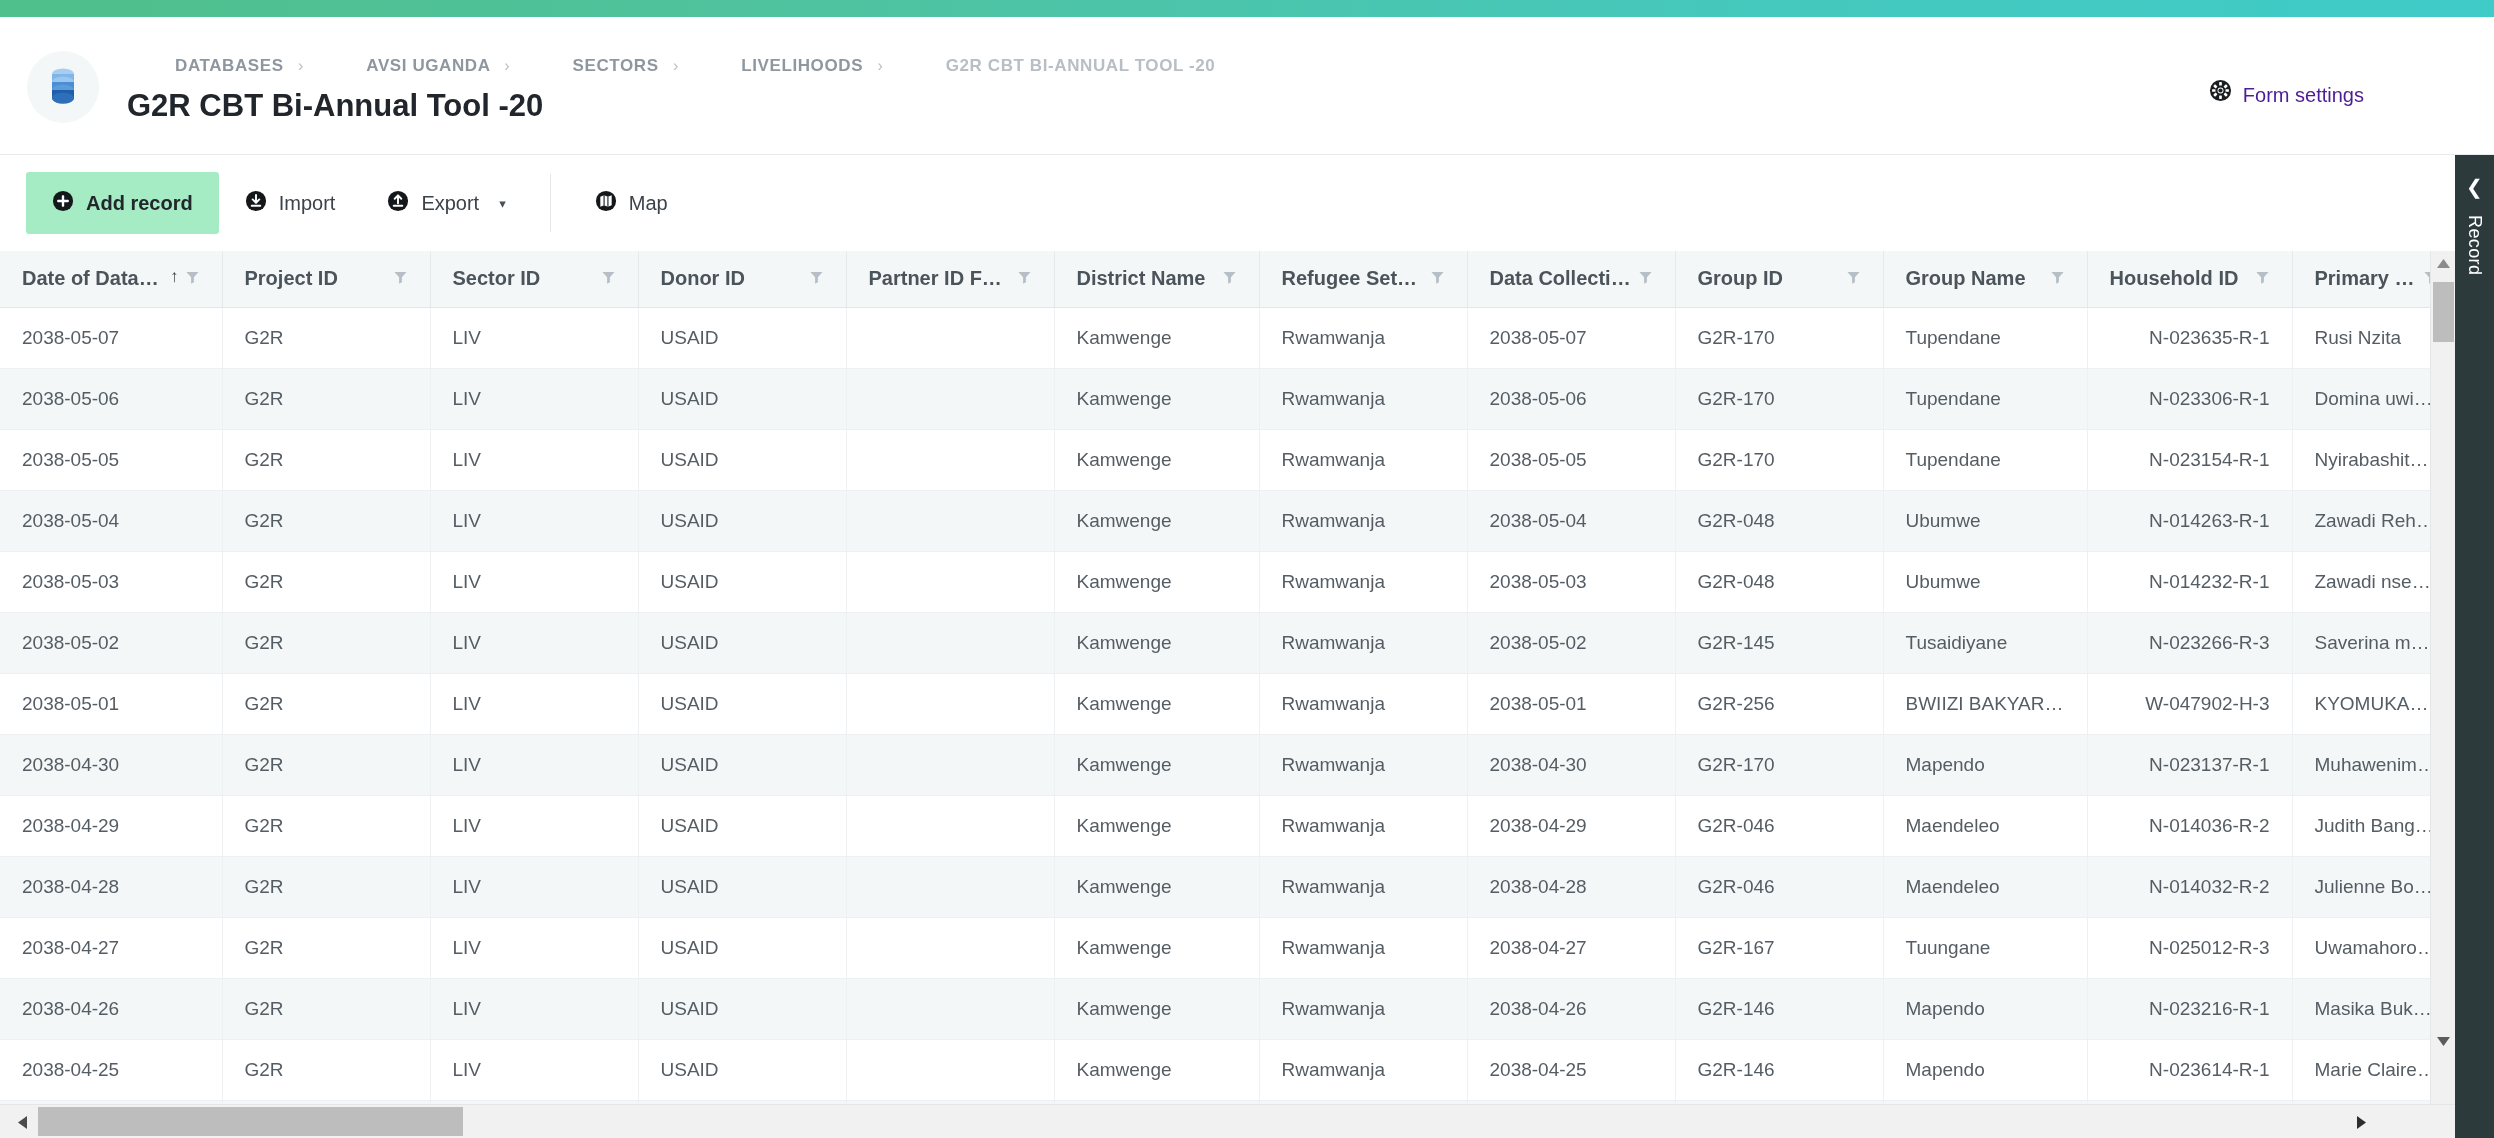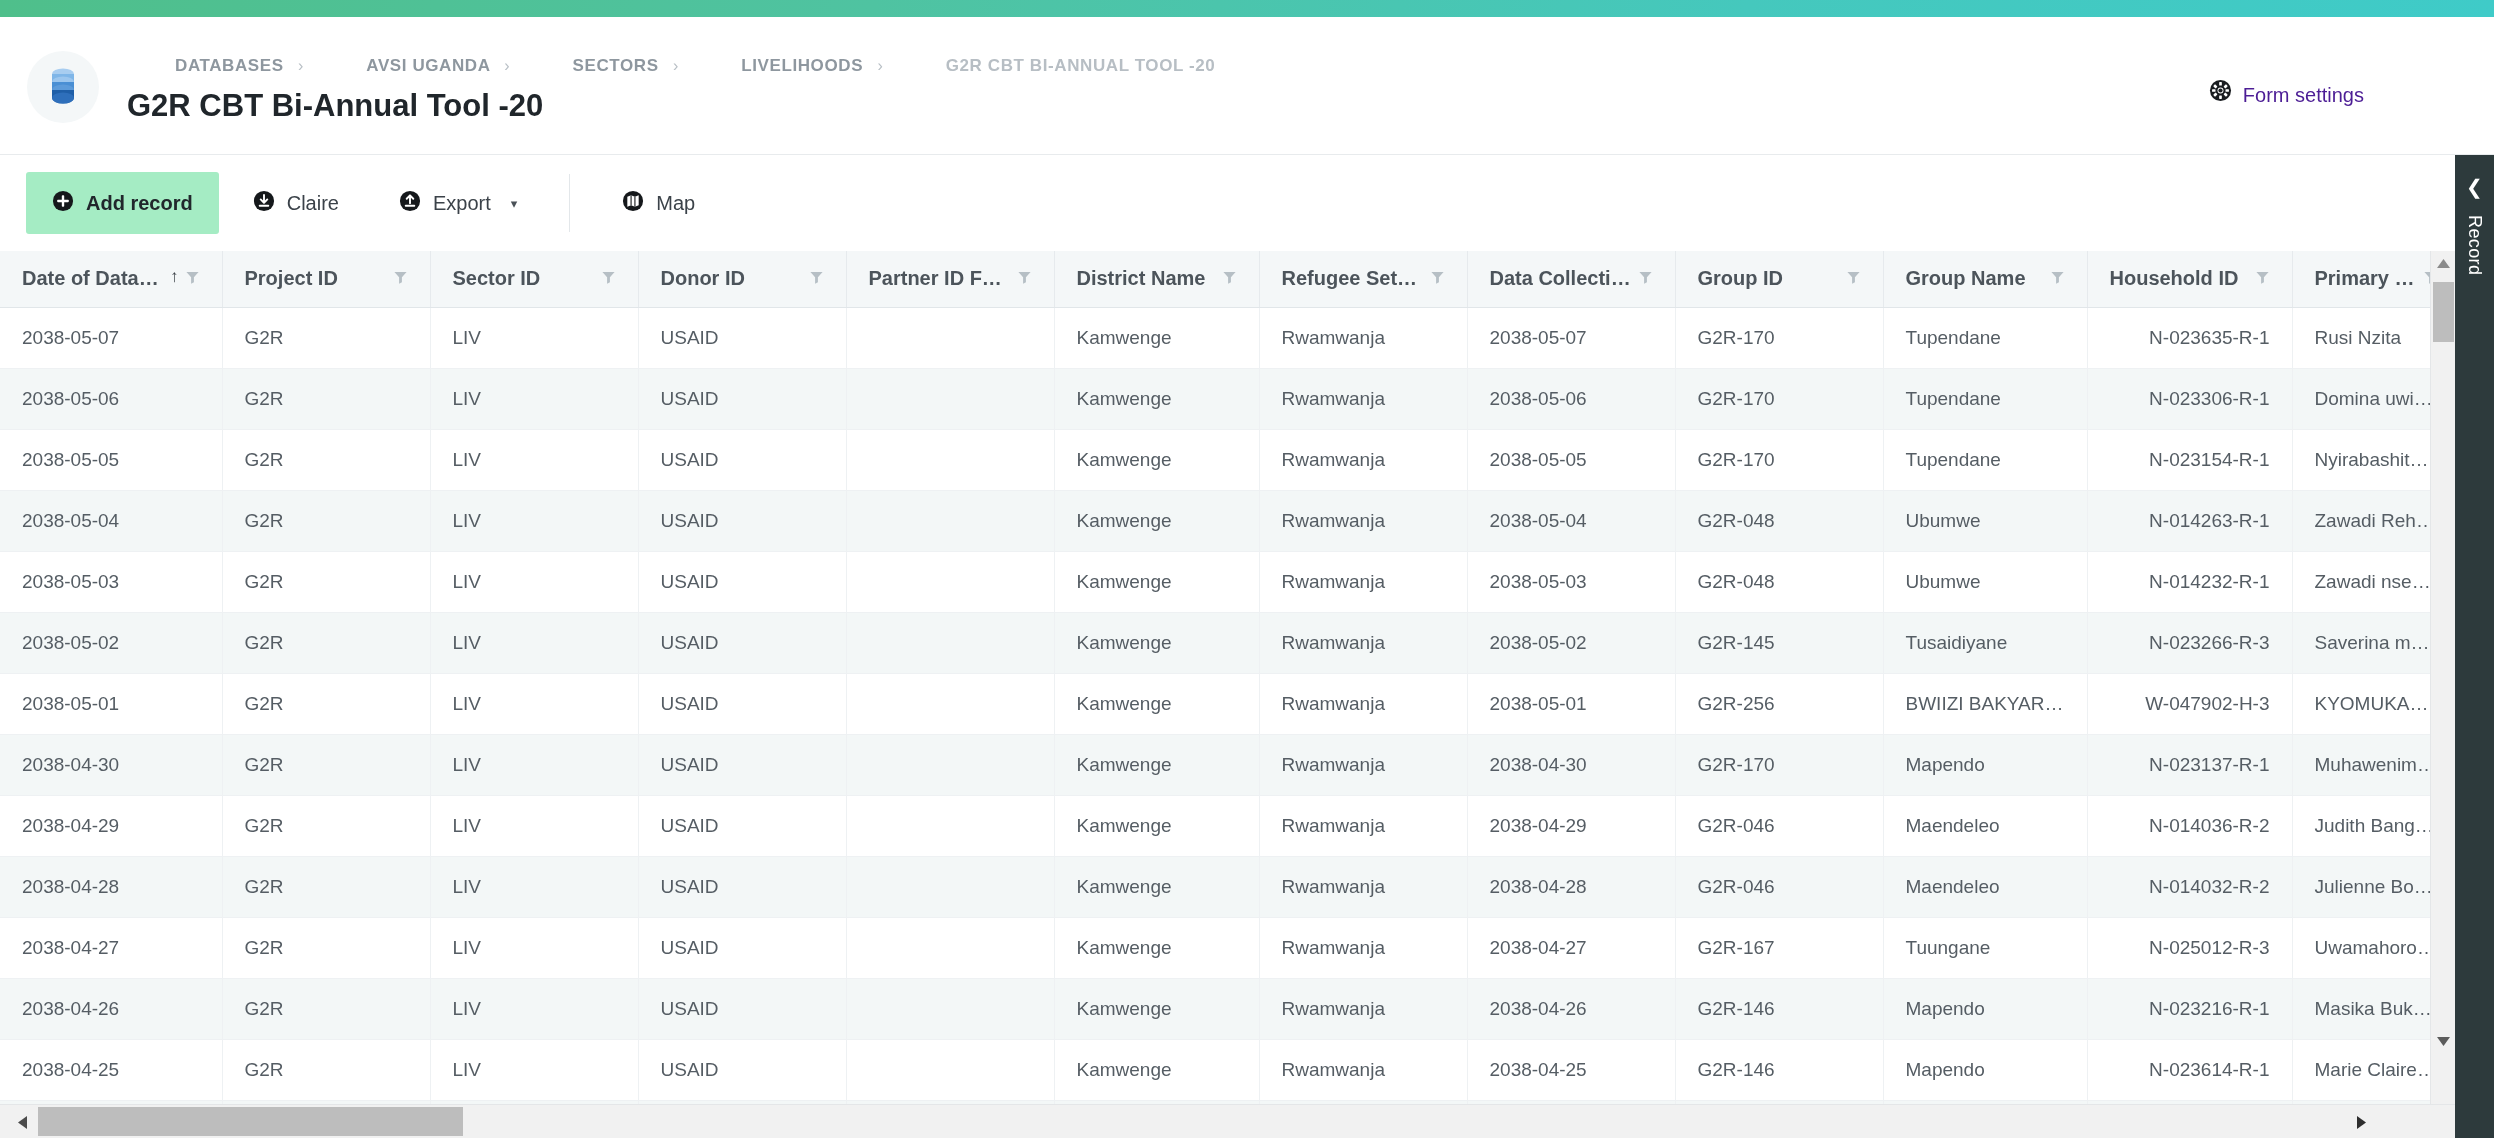--- a/index.html
+++ b/index.html
@@ -105,21 +105,21 @@
   
   .toolbar {
     position: absolute;
     top: 155px; left: 0;
     width: 2455px;
     height: 96px;
     background: #ffffff;
     display: flex;
     align-items: center;
     padding-left: 26px;
-    gap: 8px;
+    gap: 0;
   }
 
   .tb-btn {
     display: flex;
     align-items: center;
     gap: 12px;
     height: 62px;
     padding: 0 26px;
     font-size: 20px;
     color: #3b4249;
@@ -387,21 +387,21 @@
     </div>
 
     <div class="tb-btn">
       <span class="ic">
         <svg width="22" height="22" viewBox="0 0 24 24" aria-hidden="true">
           <circle cx="12" cy="12" r="11" fill="#15181b"></circle>
           <path d="M12 5.4 v8.2 M8.4 10.3 L12 14 l3.6 -3.7" stroke="#ffffff" stroke-width="2.1" fill="none" stroke-linecap="round" stroke-linejoin="round"></path>
           <rect x="6.3" y="16" width="11.4" height="2.2" rx="1" fill="#ffffff"></rect>
         </svg>
       </span>
-      <span>Claire</span>
+      <span>Import</span>
     </div>
 
     <div class="tb-btn">
       <span class="ic">
         <svg width="22" height="22" viewBox="0 0 24 24" aria-hidden="true">
           <circle cx="12" cy="12" r="11" fill="#15181b"></circle>
           <path d="M12 14.4 v-8.2 M8.4 9.5 L12 5.8 l3.6 3.7" stroke="#ffffff" stroke-width="2.1" fill="none" stroke-linecap="round" stroke-linejoin="round"></path>
           <rect x="6.3" y="16" width="11.4" height="2.2" rx="1" fill="#ffffff"></rect>
         </svg>
       </span>

